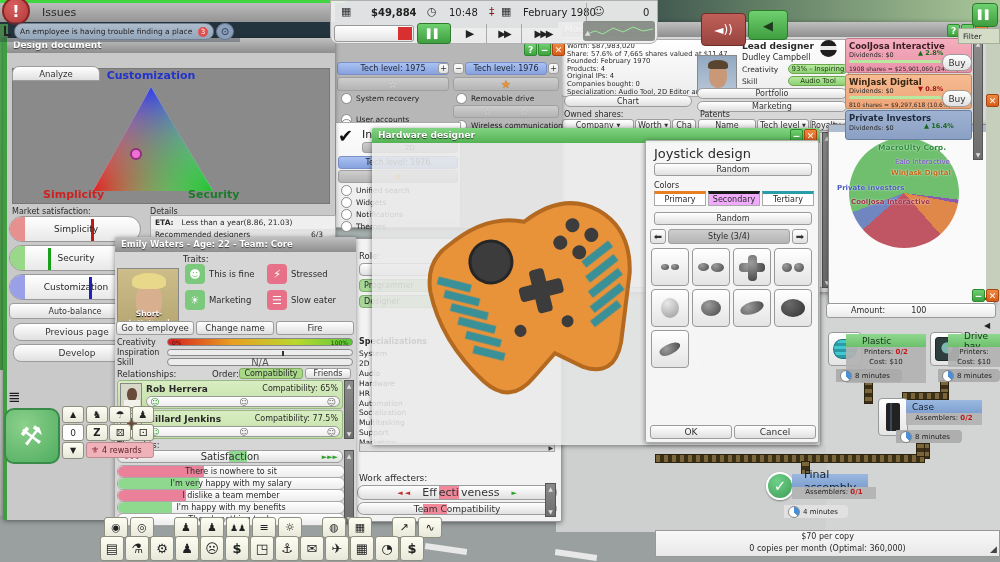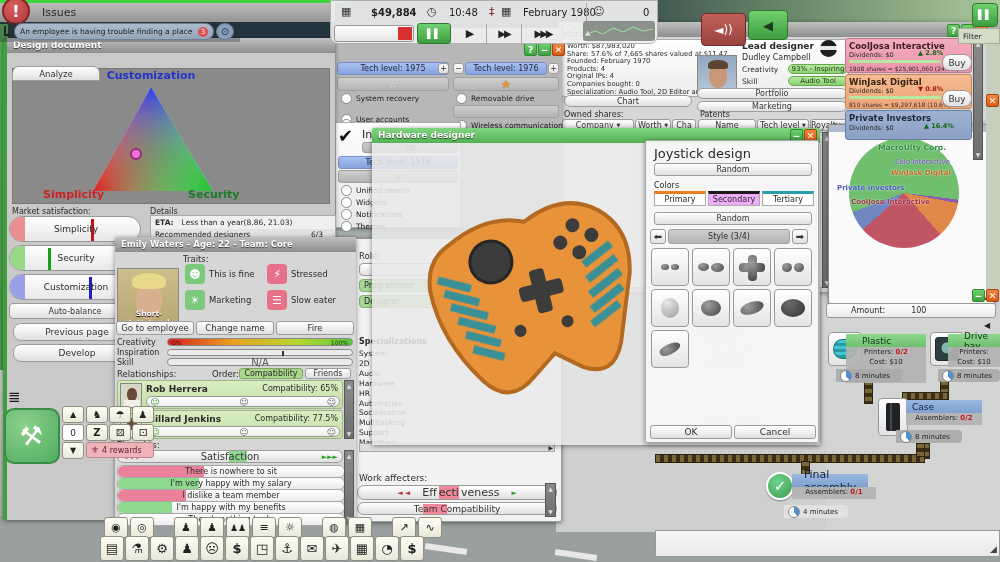--- a/index.html
+++ b/index.html
@@ -692,20 +692,22 @@
     </div>
   <div class="nodebody abs" style="left:26px;top:15px;width:84px;height:12px">
     <span>Assemblers:</span> <span style="color:#c01818;font-weight:bold">0/1</span></div>
   <div class="chipbar abs" style="left:18px;top:33px;width:64px;height:13px;background:rgba(225,225,225,.95)">
     <span class="timer"></span>
       <span>4 minutes</span>
     </div>
 </div>
 
 <div class="abs" style="left:655px;top:530px;width:345px;height:27px;background:linear-gradient(#f8f8f8,#e8e8e8);border:1px solid #999;text-align:center;font-size:8px;line-height:12px">
+  <div>$70 per copy</div>
+  <div>0 copies per month (Optimal: 360,000)</div>
   <span class="abs" style="right:2px;bottom:1px;font-size:9px;color:#444">◢</span>
 </div>
 
 <div class="abs" style="left:0;top:0;width:345px;height:3px;background:#3fd53f"></div>
 <div class="abs" style="left:0;top:3px;width:335px;height:19px;background:linear-gradient(#bcbcbc,#949494);display:flex;align-items:center">
   <span style="margin-left:42px;font-size:11px;color:#2a2a2a">Issues</span>
 </div>
 <div class="abs" style="left:2px;top:-3px;width:28px;height:28px;border-radius:50%;background:radial-gradient(circle at 38% 30%,#d86060,#b03838);border:2px solid #8a2424;color:#fff;font-weight:bold;font-size:16px;display:flex;align-items:center;justify-content:center">!</div>
 <div class="abs" style="left:0;top:22px;width:240px;height:20px;background:rgba(40,50,60,.35)"></div>
 <div class="abs" style="left:4px;top:26px;width:7px;height:10px;border-left:2px solid #222;border-bottom:2px solid #222"></div>

